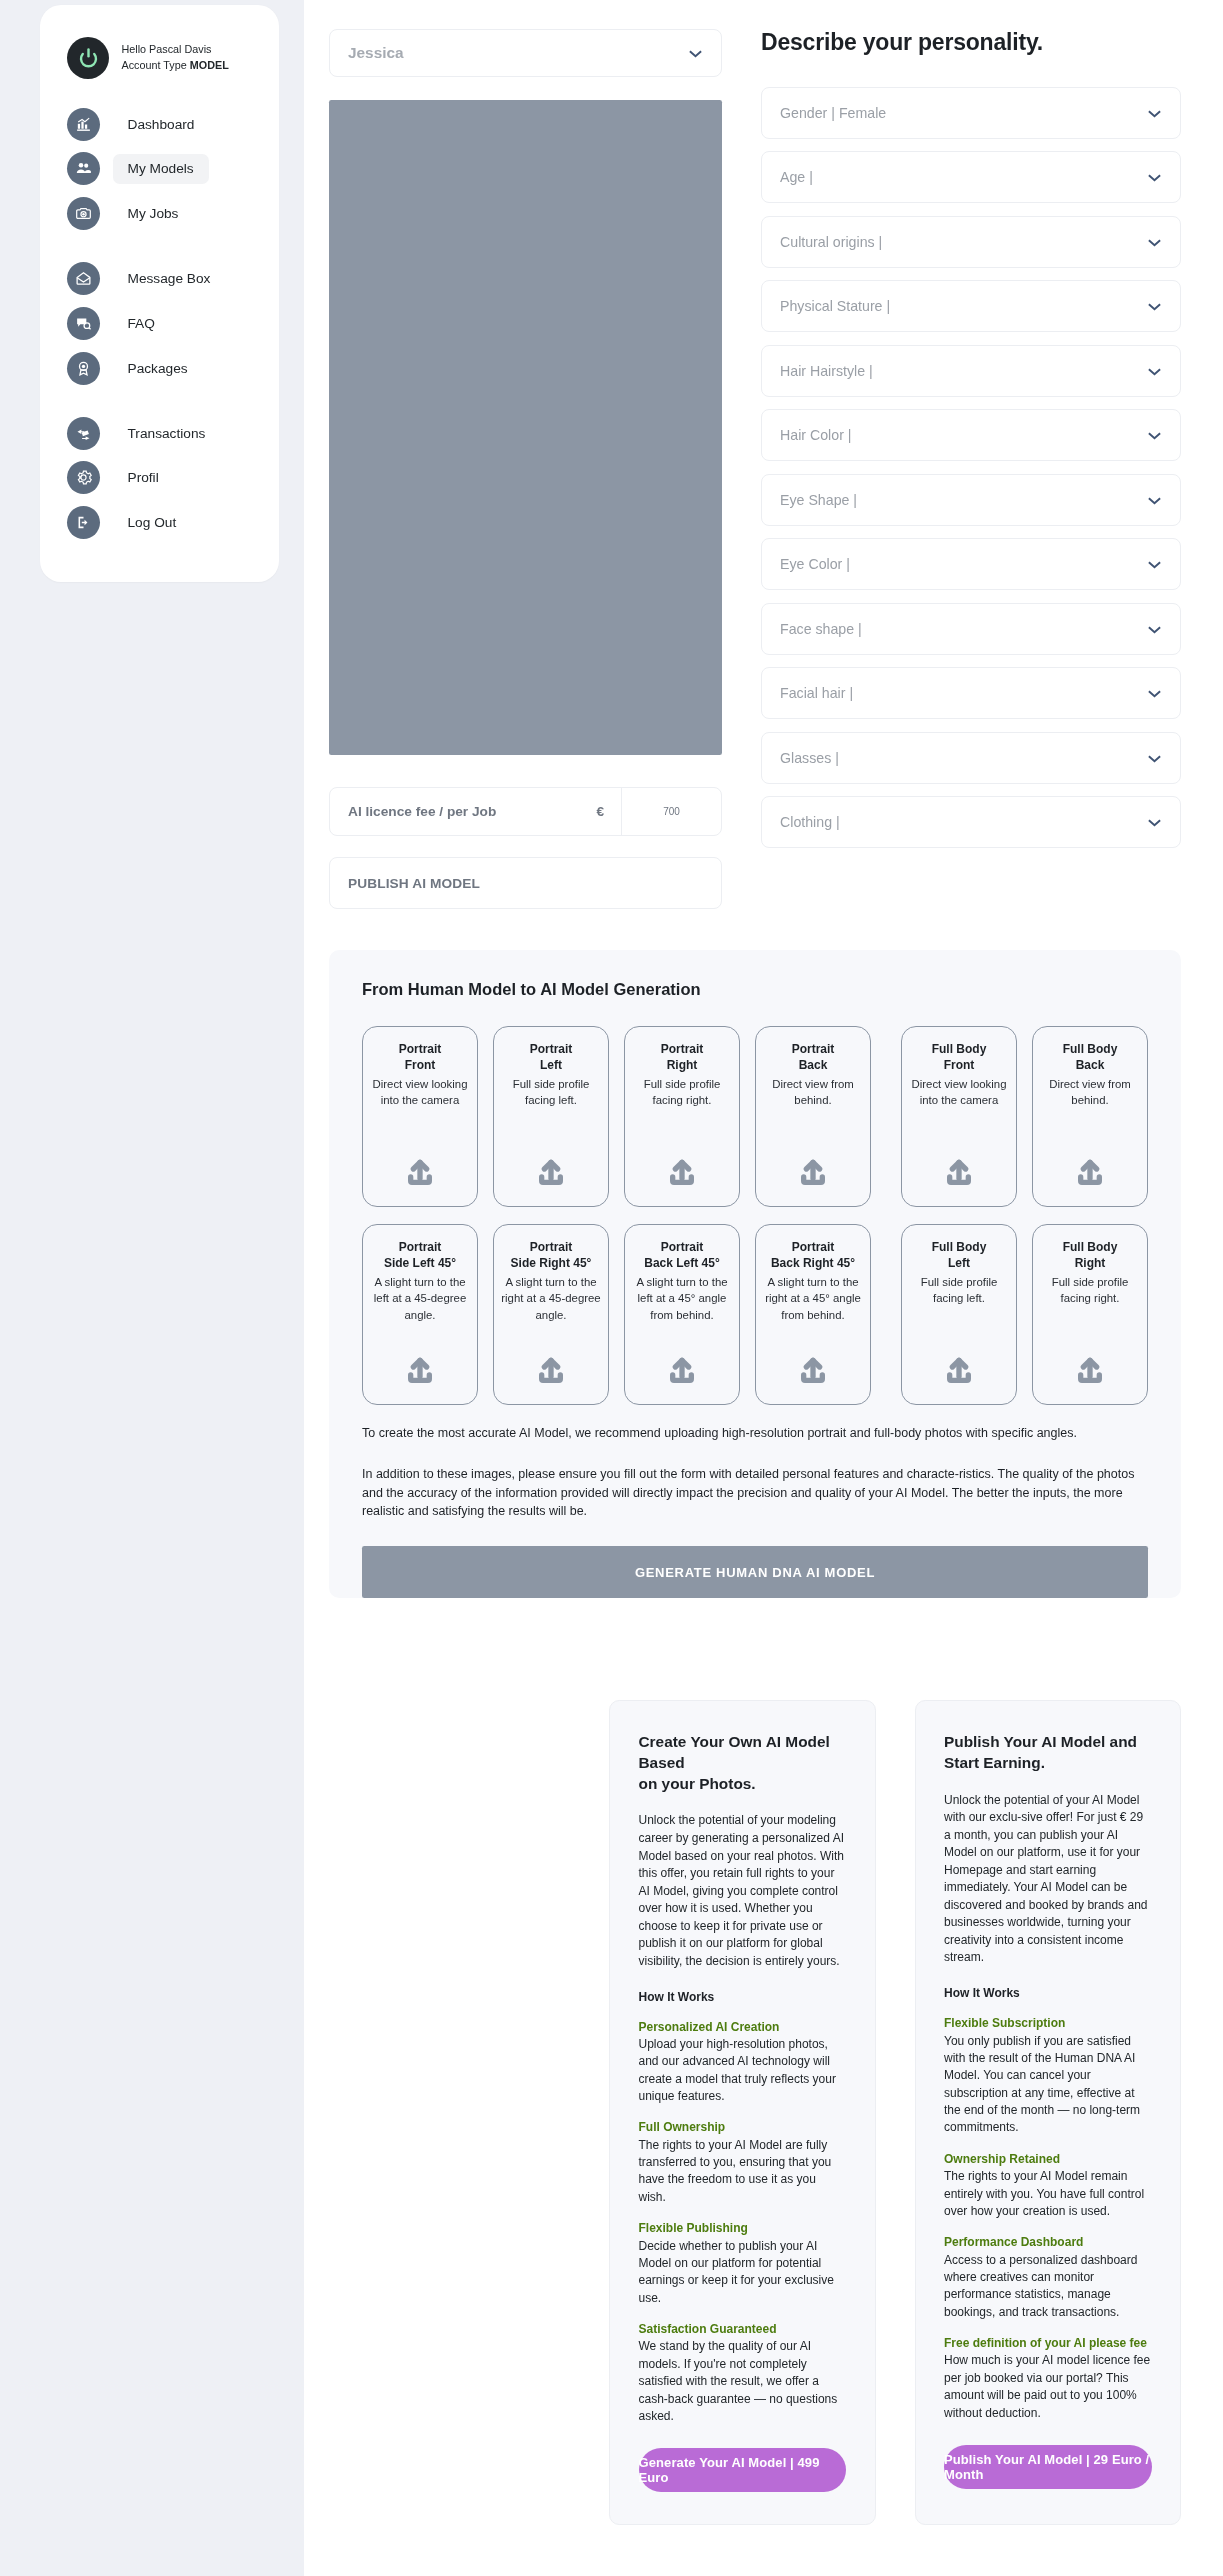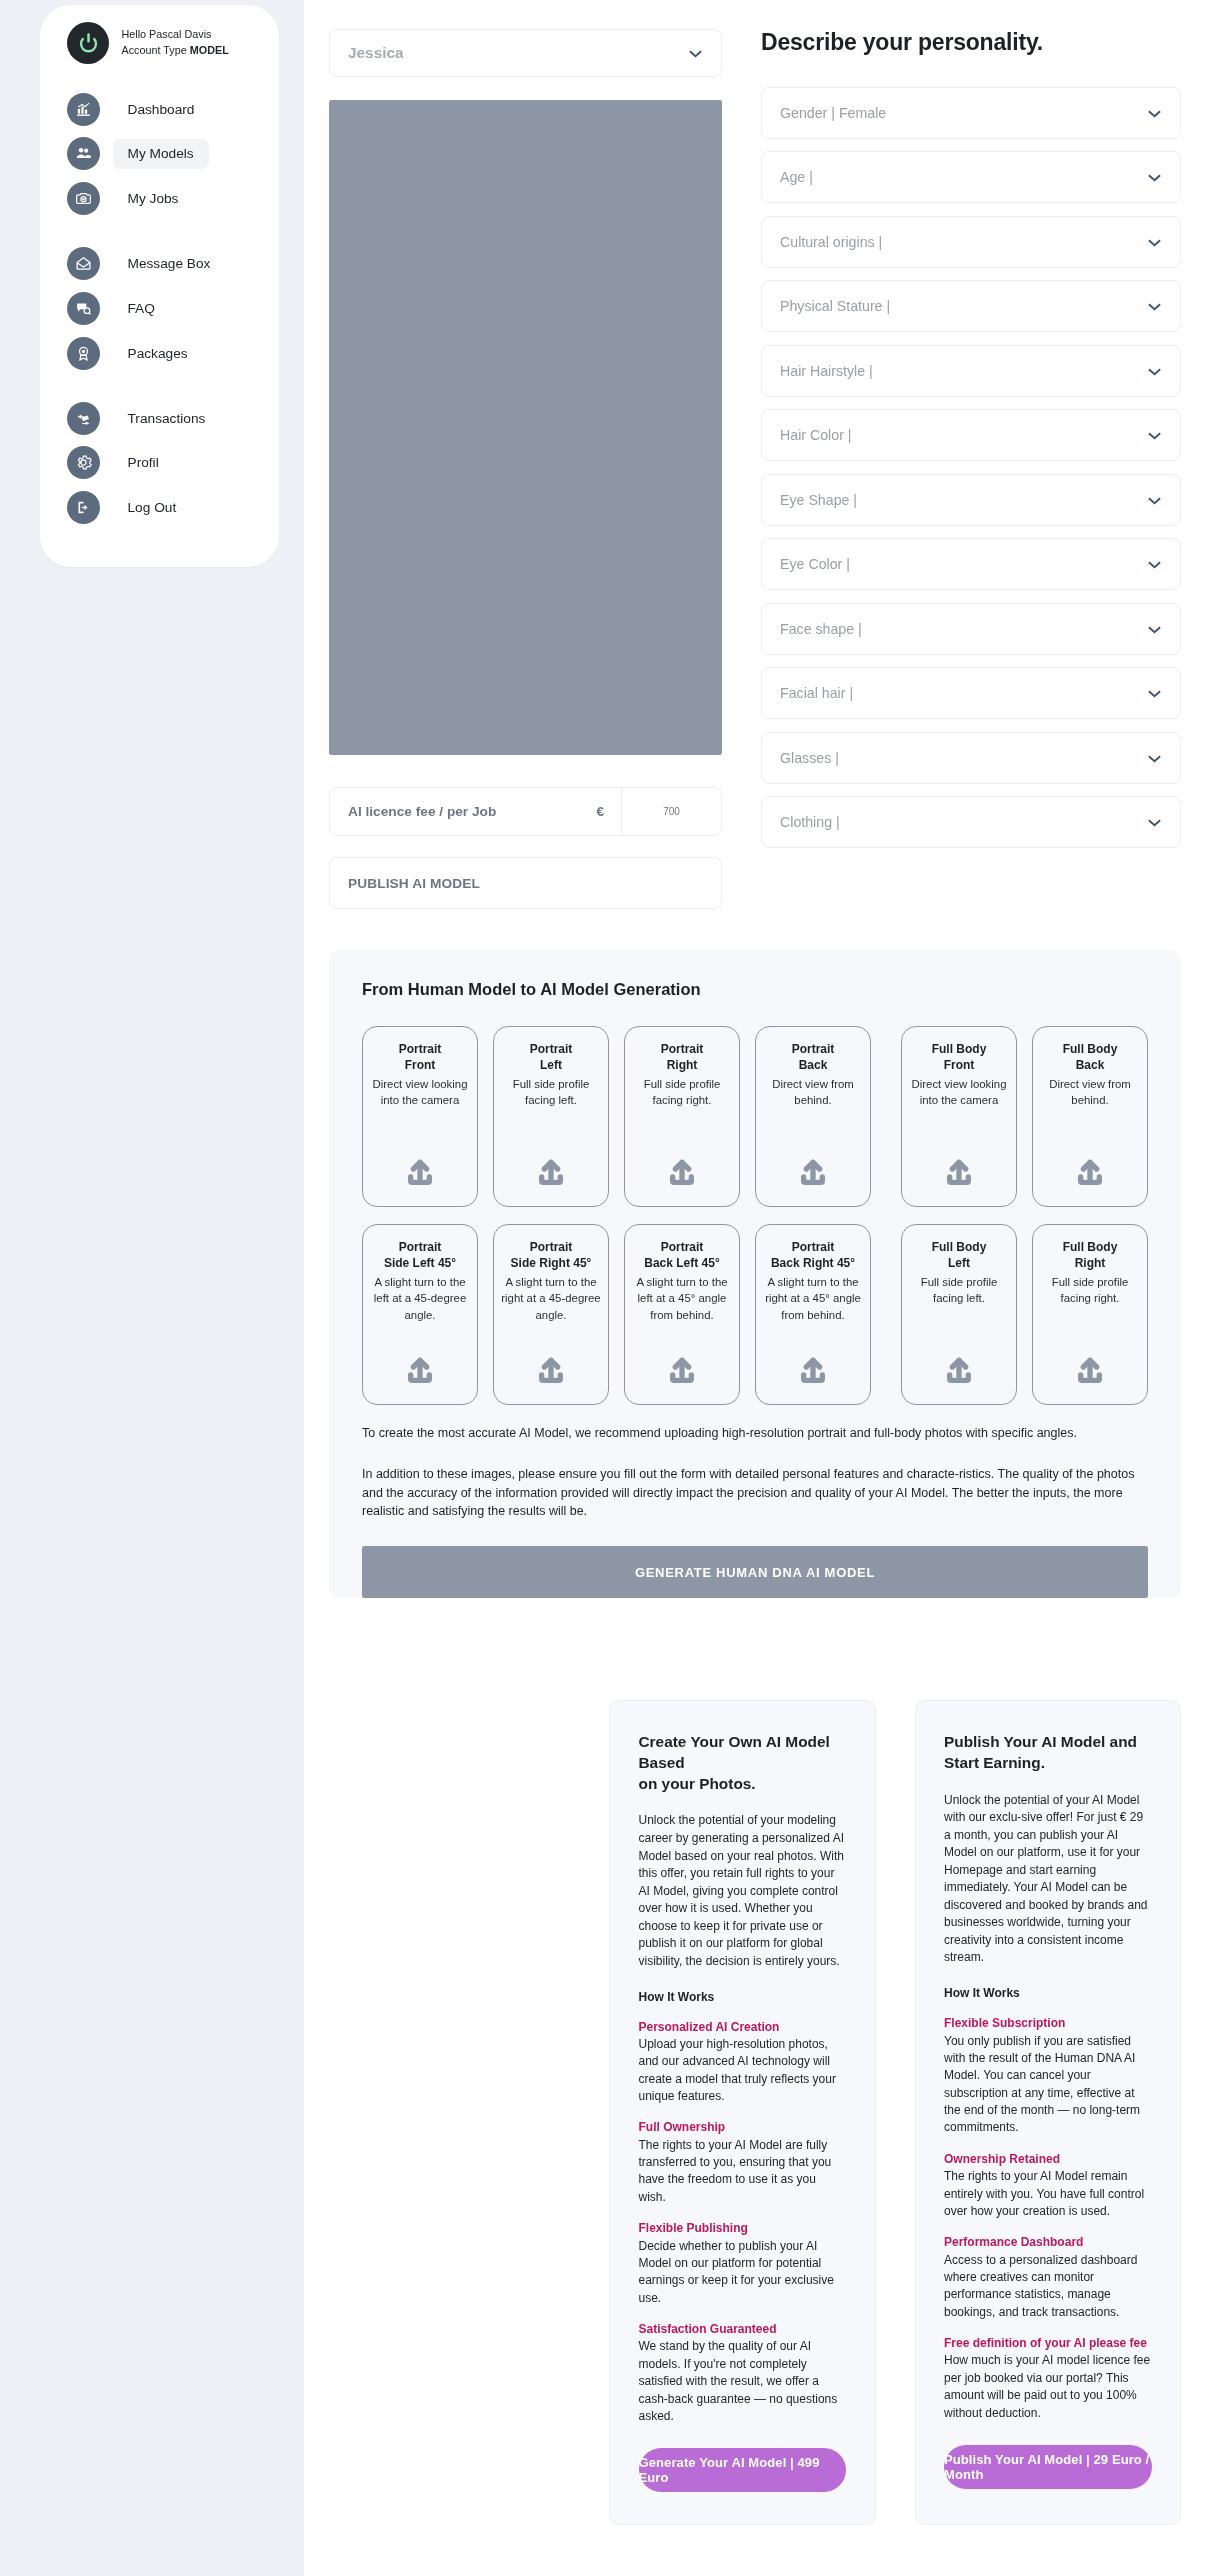--- a/index.html
+++ b/index.html
@@ -11,22 +11,22 @@
   }
   body { padding: 0; }
 
   .page { width: 1224px; min-height: 2576px; display: flex; align-items: flex-start; }
 
   
   .sidebar-col { width: 304px; flex: 0 0 304px; padding: 4.6px 0 0 40px; }
   .sidebar {
     width: 239px;
     background: #ffffff;
-    border-radius: 31px;
-    padding: 8px 0 34px 0;
+    border-radius: 21px;
+    padding: 23px 0 34px 0;
     box-shadow: 0 0.6px 1.7px rgba(0,0,0,0.03);
   }
   .user-row { display: flex; align-items: center; padding: 9px 0 0 27px; }
   .logo-circle {
     width: 42px; height: 42px; border-radius: 50%;
     background: #22272b; flex: 0 0 42px;
     display: flex; align-items: center; justify-content: center;
   }
   .user-text { margin-left: 12.5px; font-size: 10.8px; line-height: 1.45; color: #22272b; }
   .user-text b { font-weight: 700; }
@@ -166,21 +166,21 @@
     flex: 1;
     background: #f7f8fb;
     border: 1.1px solid #eceef2;
     border-radius: 10.2px;
     padding: 31px 28.5px 32px 28.5px;
   }
   .ic-title { font-size: 15.4px; font-weight: 700; color: #1d2126; line-height: 1.35; margin-bottom: 18px; }
   .ic-para { font-size: 12px; color: #22272b; line-height: 1.46; margin-bottom: 19.4px; }
   .ic-sub { font-size: 12px; font-weight: 700; color: #1d2126; margin-bottom: 16px; }
   .ic-item { margin-bottom: 15px; }
-  .ic-item-title { font-size: 12px; font-weight: 700; color: #be185d; margin-bottom: 2.3px; }
+  .ic-item-title { font-size: 12px; font-weight: 700; color: #4d7c0f; margin-bottom: 2.3px; }
   .ic-item-body { font-size: 12px; color: #22272b; line-height: 1.45; }
   .cta {
     margin-top: 23px; width: 100%; height: 44px;
     background: #b96bd6; border: none; border-radius: 23px;
     color: #ffffff; font-size: 13px; font-weight: 700;
     display: flex; align-items: center; justify-content: center;
     letter-spacing: 0.1px;
   }
 </style>
 </head>

